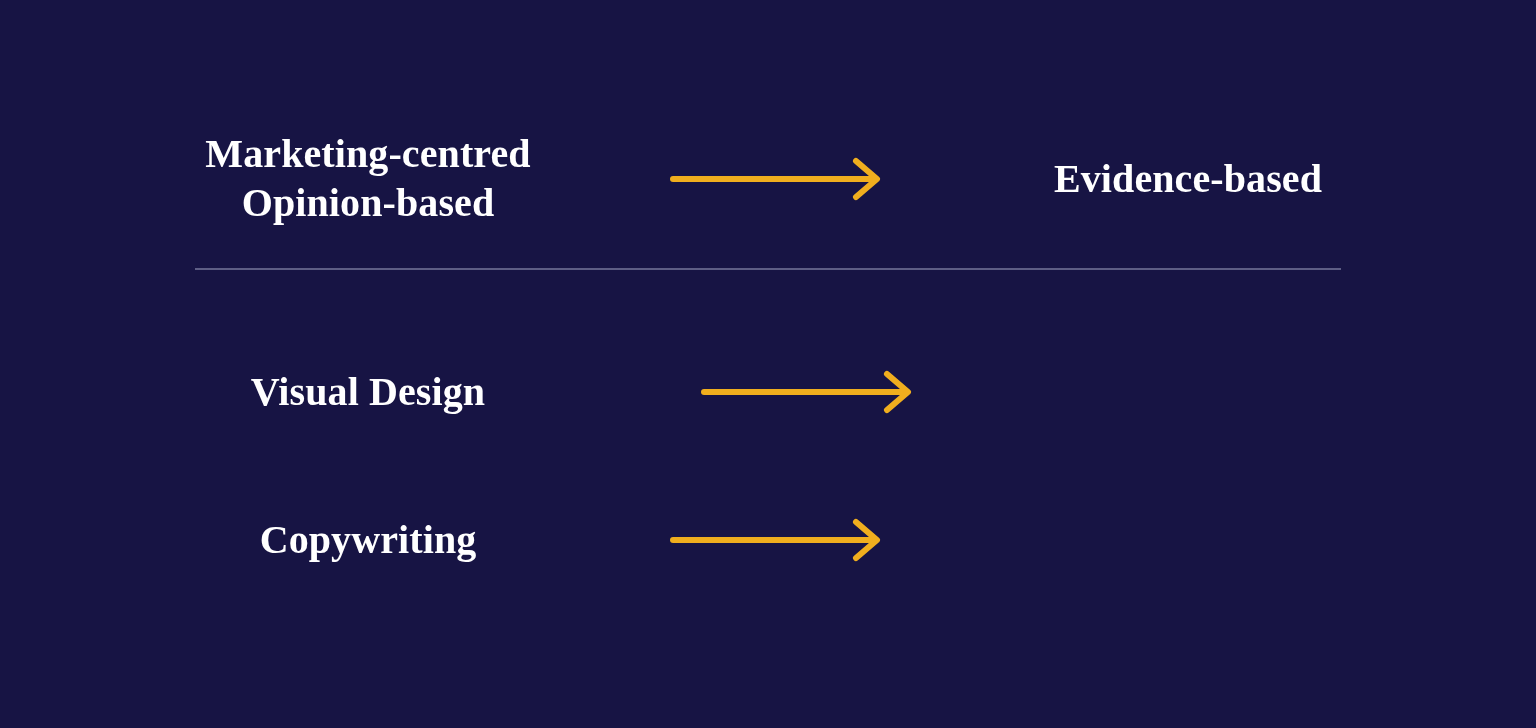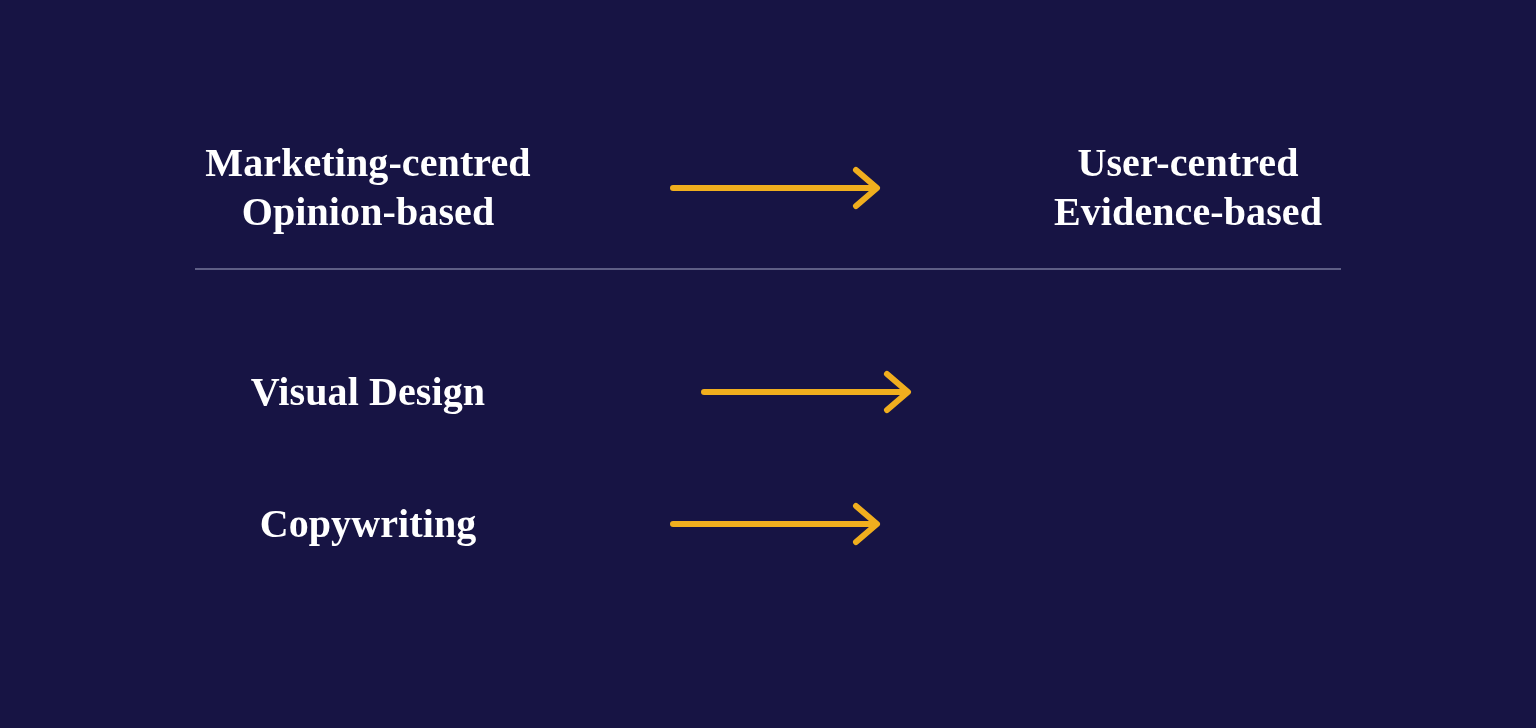--- a/index.html
+++ b/index.html
@@ -75,44 +75,43 @@
   .divider {
     position: absolute;
     left: 195px;
     top: 268px;
     width: 1146px;
     height: 2px;
     background: #5e5e85;
   }
 
   
-  #row-1 { top: 110px;  height: 156px; }
+  #row-1 { top: 101px;  height: 156px; }
   #row-2 { top: 352px;  height: 80px; gap: 31px; }
-  #row-3 { top: 484px;  height: 80px; }
+  #row-3 { top: 500px;  height: 80px; }
 </style>
 </head>
 <body>
 
 <div class="slide">
 
   <div class="row" id="row-1">
     <div class="col-left">
       <div class="term">Marketing-centred</div>
       <div class="term">Opinion-based</div>
     </div>
     <div class="col-arrow">
       <svg class="arrow-svg" width="216" height="44" viewBox="0 0 216 44" aria-hidden="true">
         <g stroke="#F0AE1E" stroke-width="6" fill="none" stroke-linecap="round" stroke-linejoin="round">
           <line x1="3" y1="22" x2="205" y2="22"></line>
           <polyline points="186,4 207,22 186,40"></polyline>
         </g>
       </svg>
     </div>
     <div class="col-right">
-      <div class="term">User-centred</div>
       <div class="term">Evidence-based</div>
     </div>
   </div>
 
   <div class="divider"></div>
 
   <div class="row" id="row-2">
     <div class="col-left">
       <div class="term">Visual Design</div>
     </div>

